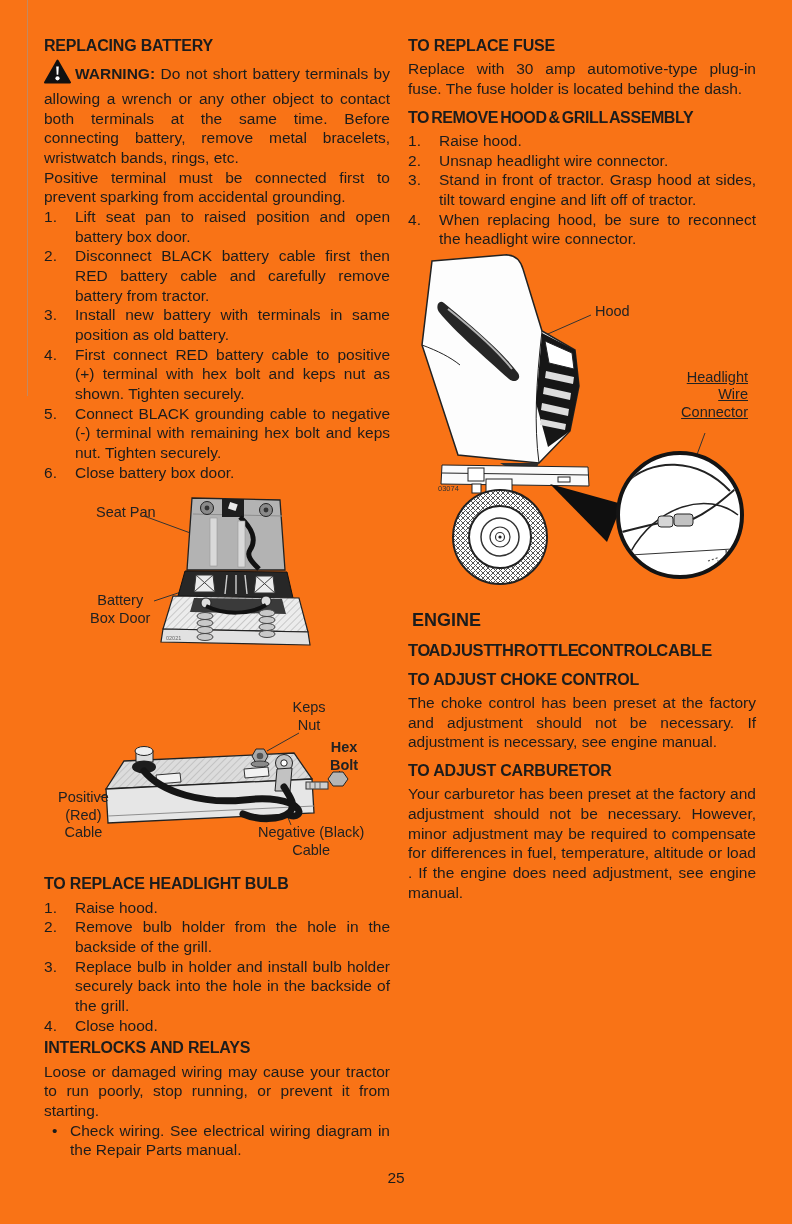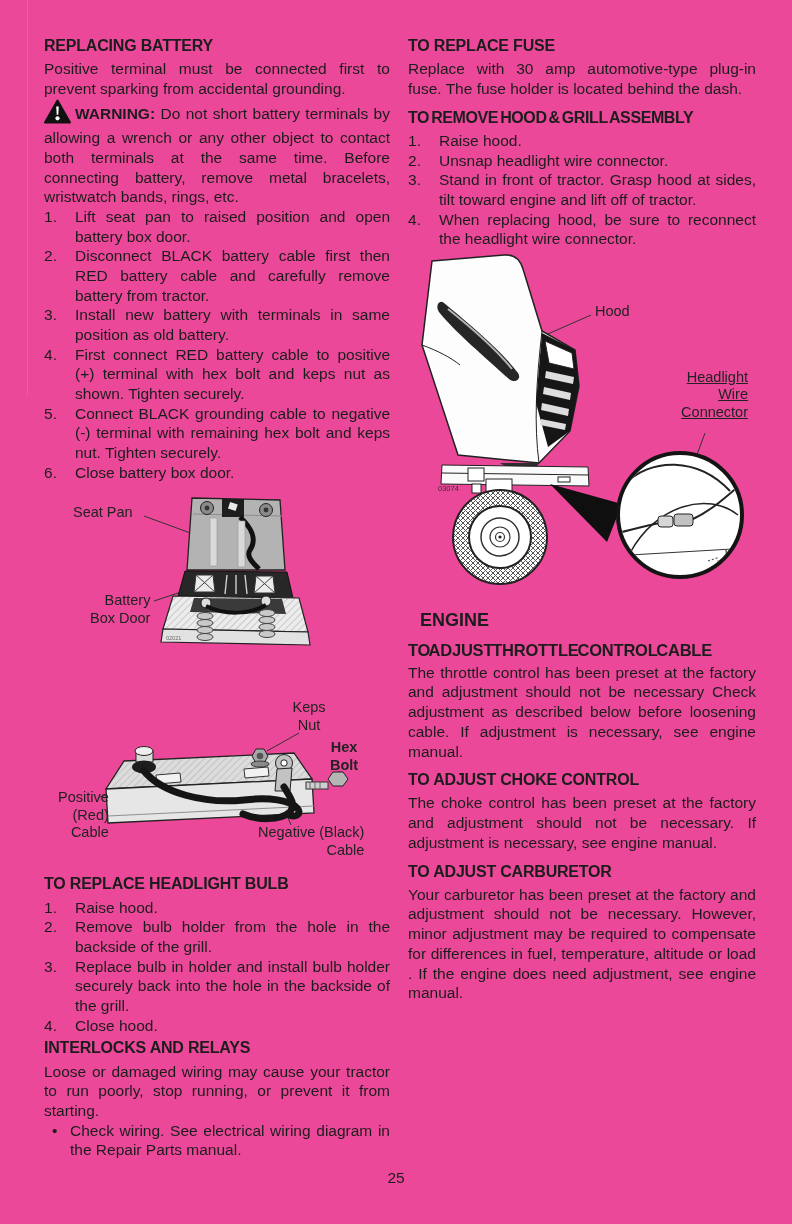--- a/index.html
+++ b/index.html
@@ -1,62 +1,62 @@
 <!DOCTYPE html>
 <html><head>
 <meta charset="utf-8">
 <style>
   html,body{margin:0;padding:0;background:#ffffff;}
-  .page{position:relative;width:792px;height:1224px;background:#ec4899;
+  .page{position:relative;width:792px;height:1224px;background:#f97316;
         font-family:"Liberation Sans","DejaVu Sans",sans-serif;color:#1c1c1c;
         font-size:15.5px;line-height:1.27;overflow:hidden;}
   .scan-line{position:absolute;left:27px;top:0;width:1px;height:396px;background:#9a9a9a;opacity:.55;}
   .col{position:absolute;top:36px;text-align:justify;}
   .col-left{left:44px;width:346px;}
   .col-right{left:408px;width:348px;}
   .h2{font-weight:700;font-size:16px;text-align:left;margin:9px 0 3px;letter-spacing:-.2px;}
   .h2.first{margin-top:0;}
   .h2.squeeze{word-spacing:-2px;letter-spacing:-.4px;}
   .h2.tight{word-spacing:-5.5px;letter-spacing:-.2px;font-size:16.5px;margin-bottom:2px;}
-  .h1{font-weight:700;font-size:18px;text-align:left;margin:10px 12px 2px;}
+  .h1{font-weight:700;font-size:18px;text-align:left;margin:10px 4px 2px;}
   p{margin:0;}
   ol.steps{list-style:none;margin:0;padding:0 0 0 31px;counter-reset:st;}
   ol.steps li{counter-increment:st;position:relative;}
   ol.steps li::before{content:counter(st) ".";position:absolute;left:-31px;top:0;}
   ul.bullets{list-style:none;margin:0;padding:0 0 0 26px;}
   ul.bullets li{position:relative;}
   ul.bullets li::before{content:"\2022";position:absolute;left:-18px;top:0;}
   .warn-icon{display:inline-block;vertical-align:-5px;margin-right:4px;}
   .figure{position:relative;text-align:left;}
   .fig1{height:174px;margin-top:6px;}
   .fig2{height:166px;margin-top:37px;}
   .fig3{height:346px;margin-top:4px;}
   .fig-label{position:absolute;font-size:14.5px;line-height:1.2;color:#222;
-             white-space:pre-line;text-align:right;}
+             white-space:pre-line;text-align:center;}
   .fig-label.center{text-align:center;}
   .fig-label.right{text-align:right;text-decoration:underline;}
   .fig-svg{position:absolute;left:0;top:0;}
   .page-number{position:absolute;left:0;right:0;top:1168px;text-align:center;font-size:15.5px;}
 </style>
 </head>
 <body>
 
 <div class="page">
   <div class="scan-line"></div>
 
   <div class="col col-left">
     <div class="h2 first">REPLACING BATTERY</div>
 
-    <p>Positive terminal must be connected first to prevent sparking from accidental grounding.</p>
-
     <p><span class="warn-icon"><svg width="27" height="25" viewBox="0 0 27 25">
             <path d="M13.5 1.5 L26 23.5 L1 23.5 Z" fill="#111" stroke="#111" stroke-width="2" stroke-linejoin="round"></path>
             <path d="M12.2 7.5 h2.6 l-0.5 8.2 h-1.6 Z" fill="#fff"></path>
             <circle cx="13.5" cy="19.3" r="2.1" fill="#fff"></circle>
           </svg></span><b>WARNING:</b> <span>Do not short battery terminals by allowing a wrench or any other object to contact both terminals at the same time. Before connecting battery, remove metal bracelets, wristwatch bands, rings, etc.</span></p>
+
+    <p>Positive terminal must be connected first to prevent sparking from accidental grounding.</p>
 
     <ol class="steps">
       <li>Lift seat pan to raised position and open battery box door.</li>
       <li>Disconnect BLACK battery cable first then RED battery cable and carefully remove battery from tractor.</li>
       <li>Install new battery with terminals in same position as old battery.</li>
       <li>First connect RED battery cable to positive (+) terminal with hex bolt and keps nut as shown. Tighten securely.</li>
       <li>Connect BLACK grounding cable to negative (-) terminal with remaining hex bolt and keps nut. Tighten securely.</li>
       <li>Close battery box door.</li>
     </ol>
 
@@ -107,21 +107,21 @@
             <ellipse cx="161" cy="135" rx="8" ry="3.5"></ellipse>
           <ellipse cx="161" cy="142" rx="8" ry="3.5"></ellipse>
             <ellipse cx="161" cy="149" rx="8" ry="3.5"></ellipse>
           <ellipse cx="223" cy="125" rx="8" ry="3.5"></ellipse>
             <ellipse cx="223" cy="132" rx="8" ry="3.5"></ellipse>
           <ellipse cx="223" cy="139" rx="8" ry="3.5"></ellipse>
             <ellipse cx="223" cy="146" rx="8" ry="3.5"></ellipse>
         </g>
         <text x="122" y="152" font-size="5.5" fill="#666">02021</text>
       </svg>
-      <div class="fig-label" style="left:29px;top:16px;">Seat Pan</div>
+      <div class="fig-label" style="left:52px;top:16px;">Seat Pan</div>
       <div class="fig-label" style="left:46px;top:104px;">Battery
 Box Door</div>
     </div>
 
     <div class="figure fig2">
       <svg class="fig-svg" width="346" height="166" viewBox="0 0 346 166">
         <defs>
           <pattern id="hB" width="5" height="5" patternUnits="userSpaceOnUse" patternTransform="rotate(45)">
             <rect width="5" height="5" fill="#dcdcdc"></rect>
               <line x1="0" y1="0" x2="0" y2="5" stroke="#b5b5b5" stroke-width="1.3"></line>
@@ -259,21 +259,20 @@
         <text x="30" y="238" font-size="7.5" fill="#333">03074</text>
       </svg>
       <div class="fig-label" style="left:187px;top:50px;">Hood</div>
       <div class="fig-label right" style="left:238px;top:116px;width:102px;">Headlight
 Wire
 Connector</div>
     </div>
 
     <div class="h1">ENGINE</div>
     <div class="h2 tight" style="margin-top:8px;">TO ADJUST THROTTLE CONTROL CABLE</div>
-    <p>The throttle control has been preset at the factory and adjustment should not be necessary Check adjustment as described below before loosening cable. If adjustment is necessary, see engine manual.</p>
 
     <div class="h2">TO ADJUST CHOKE CONTROL</div>
     <p>The choke control has been preset at the factory and adjustment should not be necessary. If adjustment is necessary, see engine manual.</p>
 
     <div class="h2">TO ADJUST CARBURETOR</div>
     <p>Your carburetor has been preset at the factory and adjustment should not be necessary. However, minor adjustment may be required to compensate for differences in fuel, temperature, altitude or load . If the engine does need adjustment, see engine manual.</p>
   </div>
 
   <div class="page-number">25</div>
 </div>

